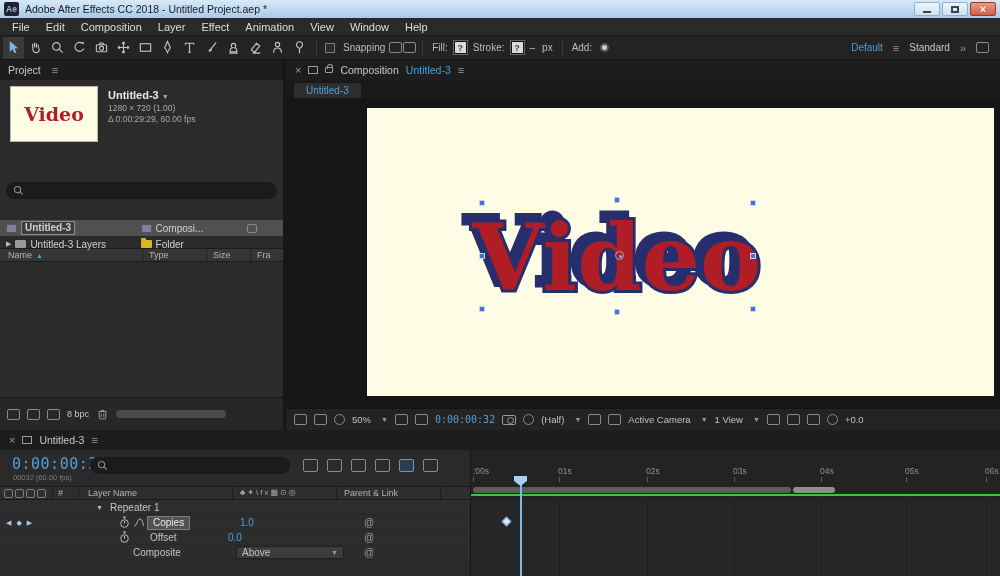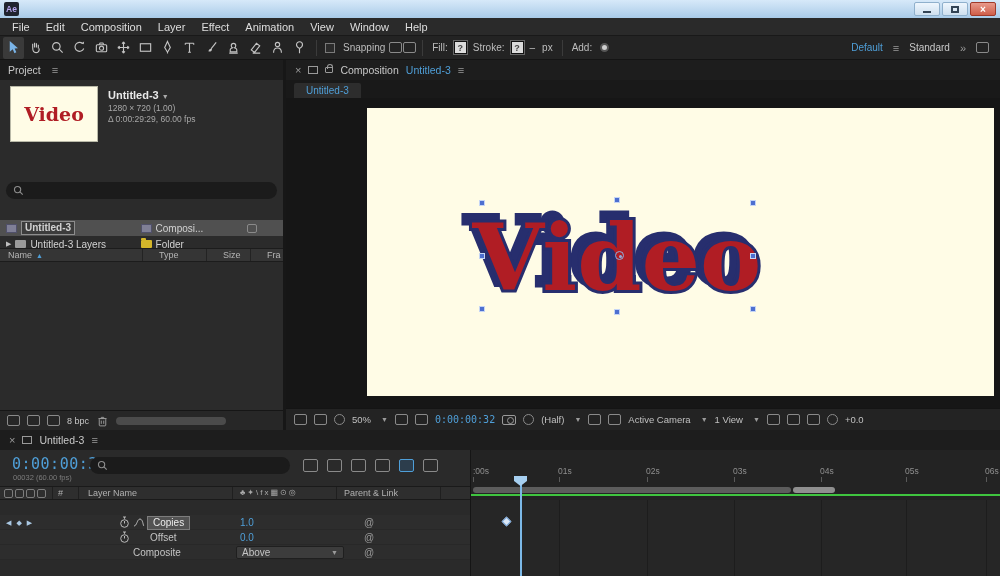--- a/index.html
+++ b/index.html
@@ -55,35 +55,35 @@
   .thumb-text { color:#b01d24; font-family:"DejaVu Serif", serif; font-weight:bold; font-size:19px; }
   .item-name { position:absolute; left:108px; top:29px; color:#e8e8e8; font-weight:bold; }
   .item-caret { font-size:7px; color:#aaa; }
   .item-info1 { position:absolute; left:108px; top:43px; color:#a8a8a8; font-size:8.5px; }
   .item-info2 { position:absolute; left:108px; top:54px; color:#a8a8a8; font-size:8.5px; }
   .psearch { position:absolute; left:6px; top:122px; right:6px; height:17px; background:#1b1b1b;
     border-radius:9px; display:flex; align-items:center; padding:0 7px; gap:4px; }
   .ptable-head { position:absolute; left:0; top:146px; width:100%; height:14px; background:#353535;
     border-top:1px solid #1c1c1c; border-bottom:1px solid #1c1c1c; display:flex; align-items:center; font-size:9px; color:#b5b5b5;margin-top:42px; }
   .col-name { width:142px; padding-left:8px; display:flex; align-items:center; gap:4px; }
-  .col { border-left:1px solid #232323; padding-left:16px; height:100%; display:flex; align-items:center; }
+  .col { border-left:1px solid #232323; padding-left:6px; height:100%; display:flex; align-items:center; }
   .col-type { width:64px; } .col-size { width:44px; } .col-fra { width:19px; }
   .prow { position:absolute; left:0; width:100%; height:16px; display:flex; align-items:center; font-size:10px; color:#d2d2d2; }
   .prow1 { top:160px; background:#505050; }
   .prow2 { top:176px; }
   .rname { width:142px; display:flex; align-items:center; gap:4px; padding-left:6px; }
   .rtype { width:64px; display:flex; align-items:center; gap:4px; }
   .rsize { width:44px; } .rfra { width:36px; display:flex; align-items:center; }
   .name-box { border:1px solid #8d8d8d; background:#3c3c3c; padding:0 3px; font-weight:bold; line-height:12px; }
   .comp-ic { width:11px; height:9px; background:#7f7f96; border:1px solid #50506a; flex:none; }
   .folder-yellow { width:11px; height:8px; background:#d4b62a; border-radius:1px; position:relative; flex:none; }
   .folder-yellow:before { content:""; position:absolute; top:-2px; left:0; width:5px; height:2px; background:#d4b62a; border-radius:1px 1px 0 0; }
   .folder-gray { width:11px; height:8px; background:#9a9a9a; border-radius:1px; flex:none; }
   .pbottom { position:absolute; bottom:0; left:0; width:100%; height:20px; background:#272727;
-    border-top:1px solid #161616; display:flex; align-items:center; gap:7px; padding:3px 7px; font-size:9px; }
+    border-top:1px solid #161616; display:flex; align-items:center; gap:7px; padding:16px 7px; font-size:9px; }
   .hpill { width:110px; height:8px; background:#4b4b4b; border-radius:4px; }
   .twirl { font-size:7px; color:#bdbdbd; }
 
   
   .comp-panel { flex:1; display:flex; flex-direction:column; background:#262626; min-width:0; }
   .comp-tabbar { height:20px; background:#1d1d1d; display:flex; align-items:center; gap:7px; padding:0 9px; font-size:10.5px; }
   .lock-ic { width:8px; height:6px; border:1px solid #9a9a9a; border-radius:1px; position:relative; }
   .lock-ic:before { content:""; position:absolute; top:-4px; left:1px; width:4px; height:4px;
     border:1px solid #9a9a9a; border-bottom:none; border-radius:3px 3px 0 0; }
   .tab-ic { width:10px; height:8px; border:1px solid #9a9a9a; }
@@ -144,20 +144,21 @@
     border:1px solid #76a5d8; transform:rotate(45deg); }
   .searchsvg { flex:none; }
 </style>
 </head>
 <body>
 
 <div class="window">
 
   <div class="titlebar">
     <span class="appicon">Ae</span>
+    <span>Adobe After Effects CC 2018 - Untitled Project.aep *</span>
     <span class="winbtns">
       <span class="wb wb-min">
           <i></i>
         </span>
       <span class="wb wb-max">
           <i></i>
         </span>
       <span class="wb wb-close">×</span>
     </span>
   </div>
@@ -450,20 +451,28 @@
         <span class="ch-abs" style="left:58px">#</span>
         <span class="chv" style="left:78px"></span>
         <span class="ch-abs" style="left:88px">Layer Name</span>
         <span class="chv" style="left:232px"></span>
         <span class="ch-abs sw-glyphs" style="left:240px">♣✦\fx▦⊙◎</span>
         <span class="chv" style="left:336px"></span>
         <span class="ch-abs" style="left:344px">Parent &amp; Link</span>
         <span class="chv" style="left:440px"></span>
       </div>
 
+      <div class="trow" style="top:50px">
+        <span class="r-el" style="left:96px">
+            <span class="twirl">▼</span>
+          </span>
+        <span class="r-el" style="left:110px">
+            <span>Repeater 1</span>
+          </span>
+      </div>
 
       <div class="trow" style="top:65px">
         <span class="r-el kfnav" style="left:6px">
           <span>◀</span>
           <span>◆</span>
           <span>▶</span>
         </span>
         <span class="r-el" style="left:119px">
           <svg width="11" height="13" viewBox="0 0 11 13">
               <g stroke="#b8b8b8" fill="none" stroke-width="1">
@@ -493,21 +502,21 @@
           <svg width="11" height="13" viewBox="0 0 11 13">
               <g stroke="#b8b8b8" fill="none" stroke-width="1">
                 <circle cx="5.5" cy="7.5" r="3.8"></circle>
                 <path d="M5.5 7.5 V5 M4 1 h3 M5.5 1 v1.8"></path>
               </g>
             </svg>
         </span>
         <span class="r-el" style="left:150px">
             <span>Offset</span>
           </span>
-        <span class="r-el" style="left:240px">
+        <span class="r-el" style="left:228px">
             <span class="val">0.0</span>
           </span>
         <span class="r-el" style="left:364px">
             <span class="linkg">@</span>
           </span>
       </div>
 
       <div class="trow" style="top:95px">
         <span class="r-el" style="left:133px">
             <span>Composite</span>

